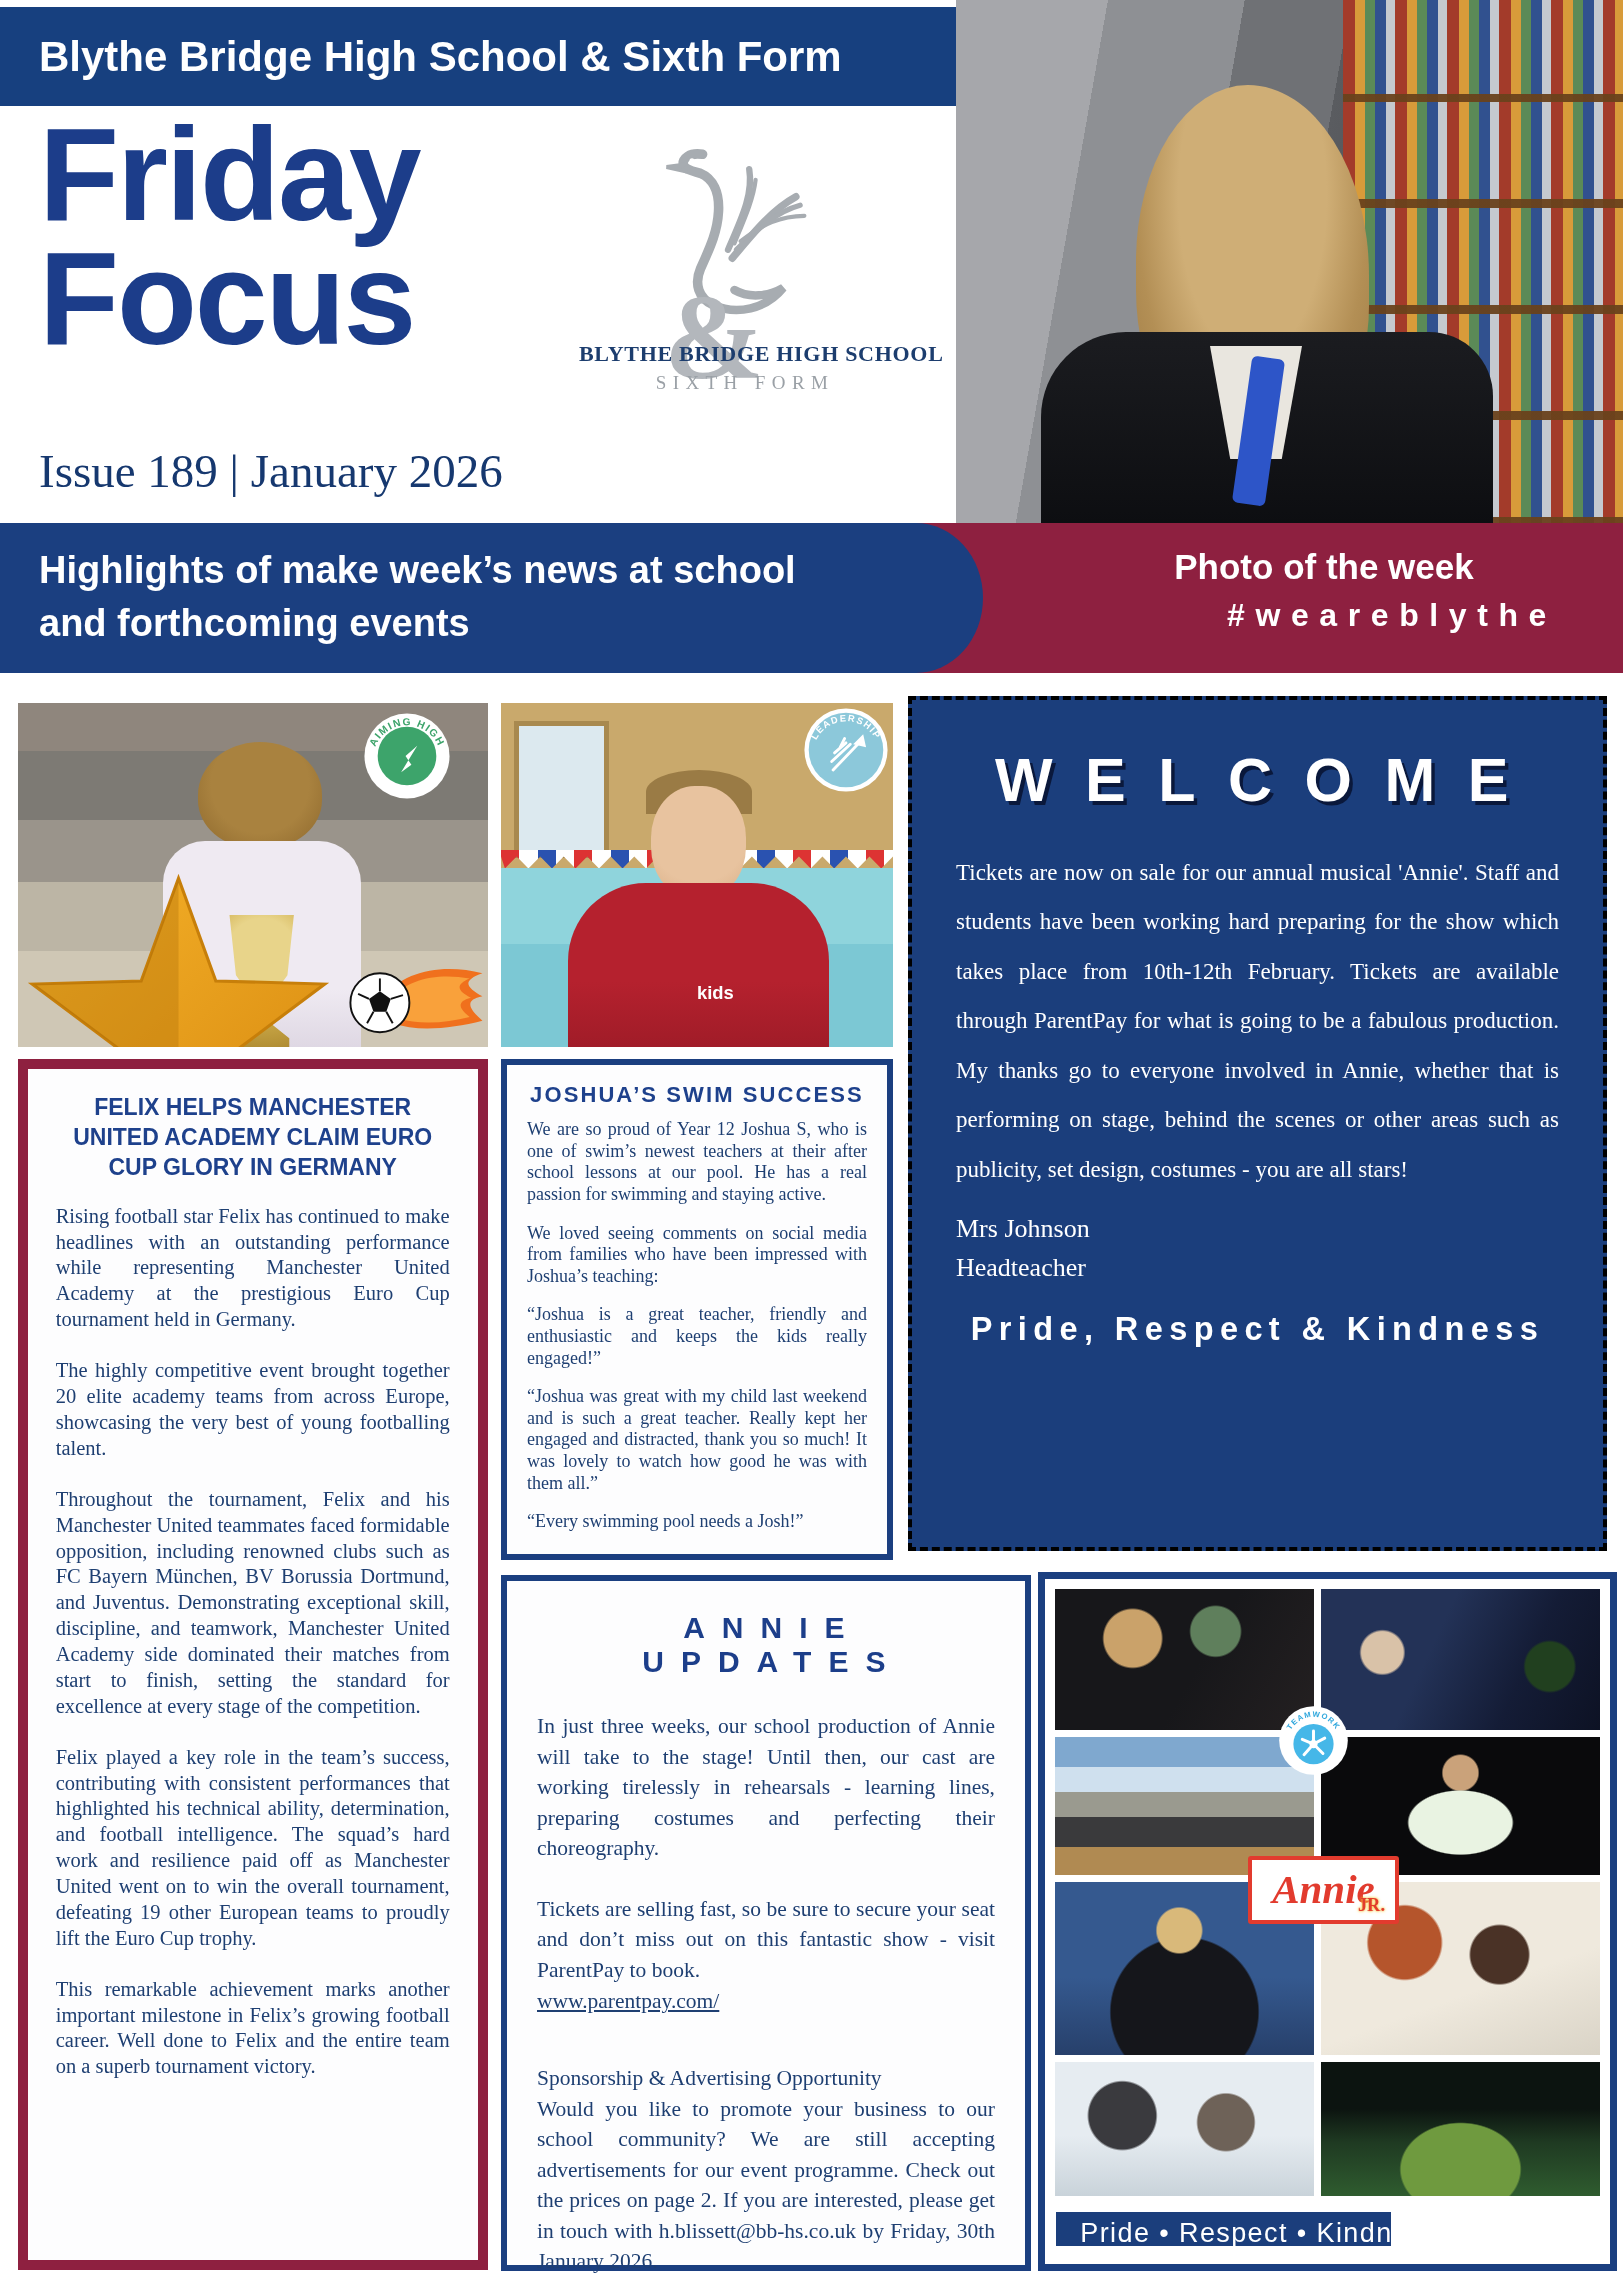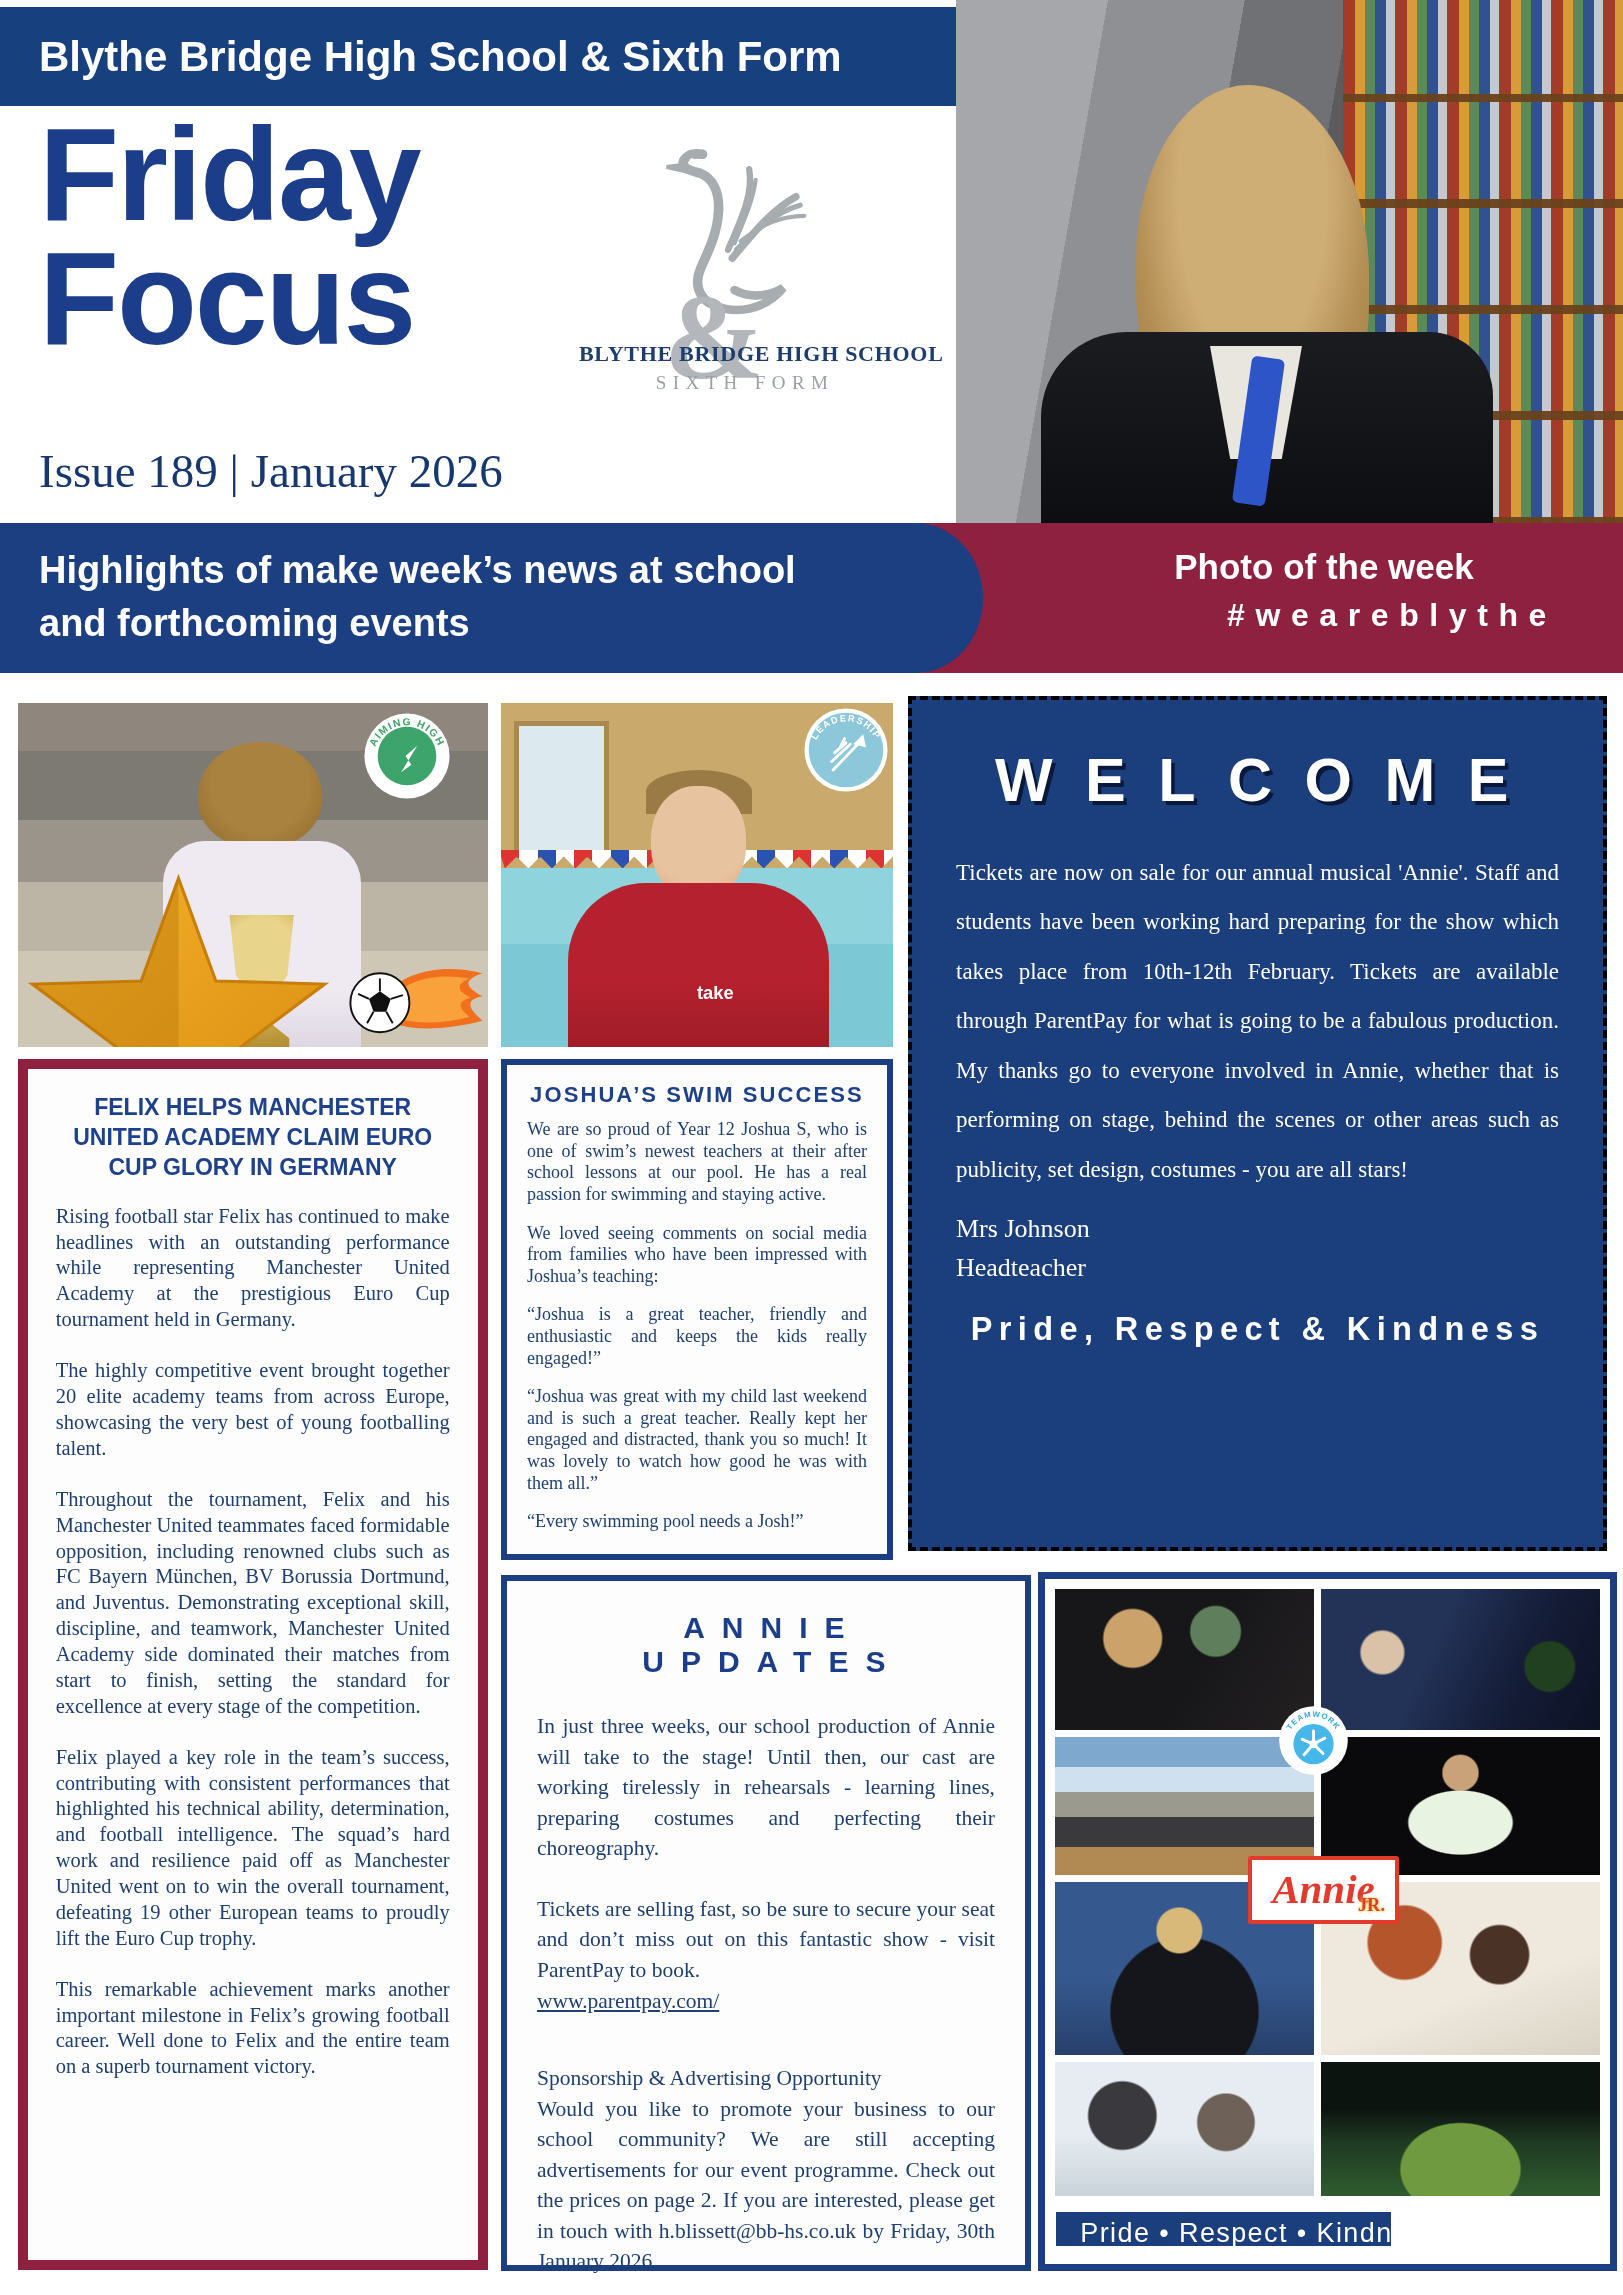--- a/index.html
+++ b/index.html
@@ -242,21 +242,21 @@
       </g>
     </svg>
   </div>
 
   <div class="photo-joshua">
     <div class="js-window"></div>
     <div class="js-flags"></div>
     <div class="js-hairtop"></div>
     <div class="js-head"></div>
     <div class="js-hoodie"></div>
-    <div class="js-swim">take</div>
+    <div class="js-swim">kids</div>
     <svg class="badge" style="left:302px;top:4.2px;" width="86" height="86" viewBox="0 0 120 120">
       <circle cx="60" cy="60" r="58" fill="#ffffff"></circle>
       <circle cx="60" cy="60" r="52" fill="#8cc8da"></circle>
       <path id="arcLD" d="M 14,66 A 46,46 0 0 1 106,66" fill="none"></path>
       <text font-family="Liberation Sans,sans-serif" font-size="13" font-weight="bold" fill="#ffffff" letter-spacing="2">
         <textPath href="#arcLD" startOffset="50%" text-anchor="middle">LEADERSHIP</textPath>
       </text>
       <g stroke="#ffffff" stroke-width="4" stroke-linecap="round">
         <line x1="42" y1="88" x2="80" y2="48"></line>
           <line x1="40" y1="76" x2="66" y2="52"></line>

